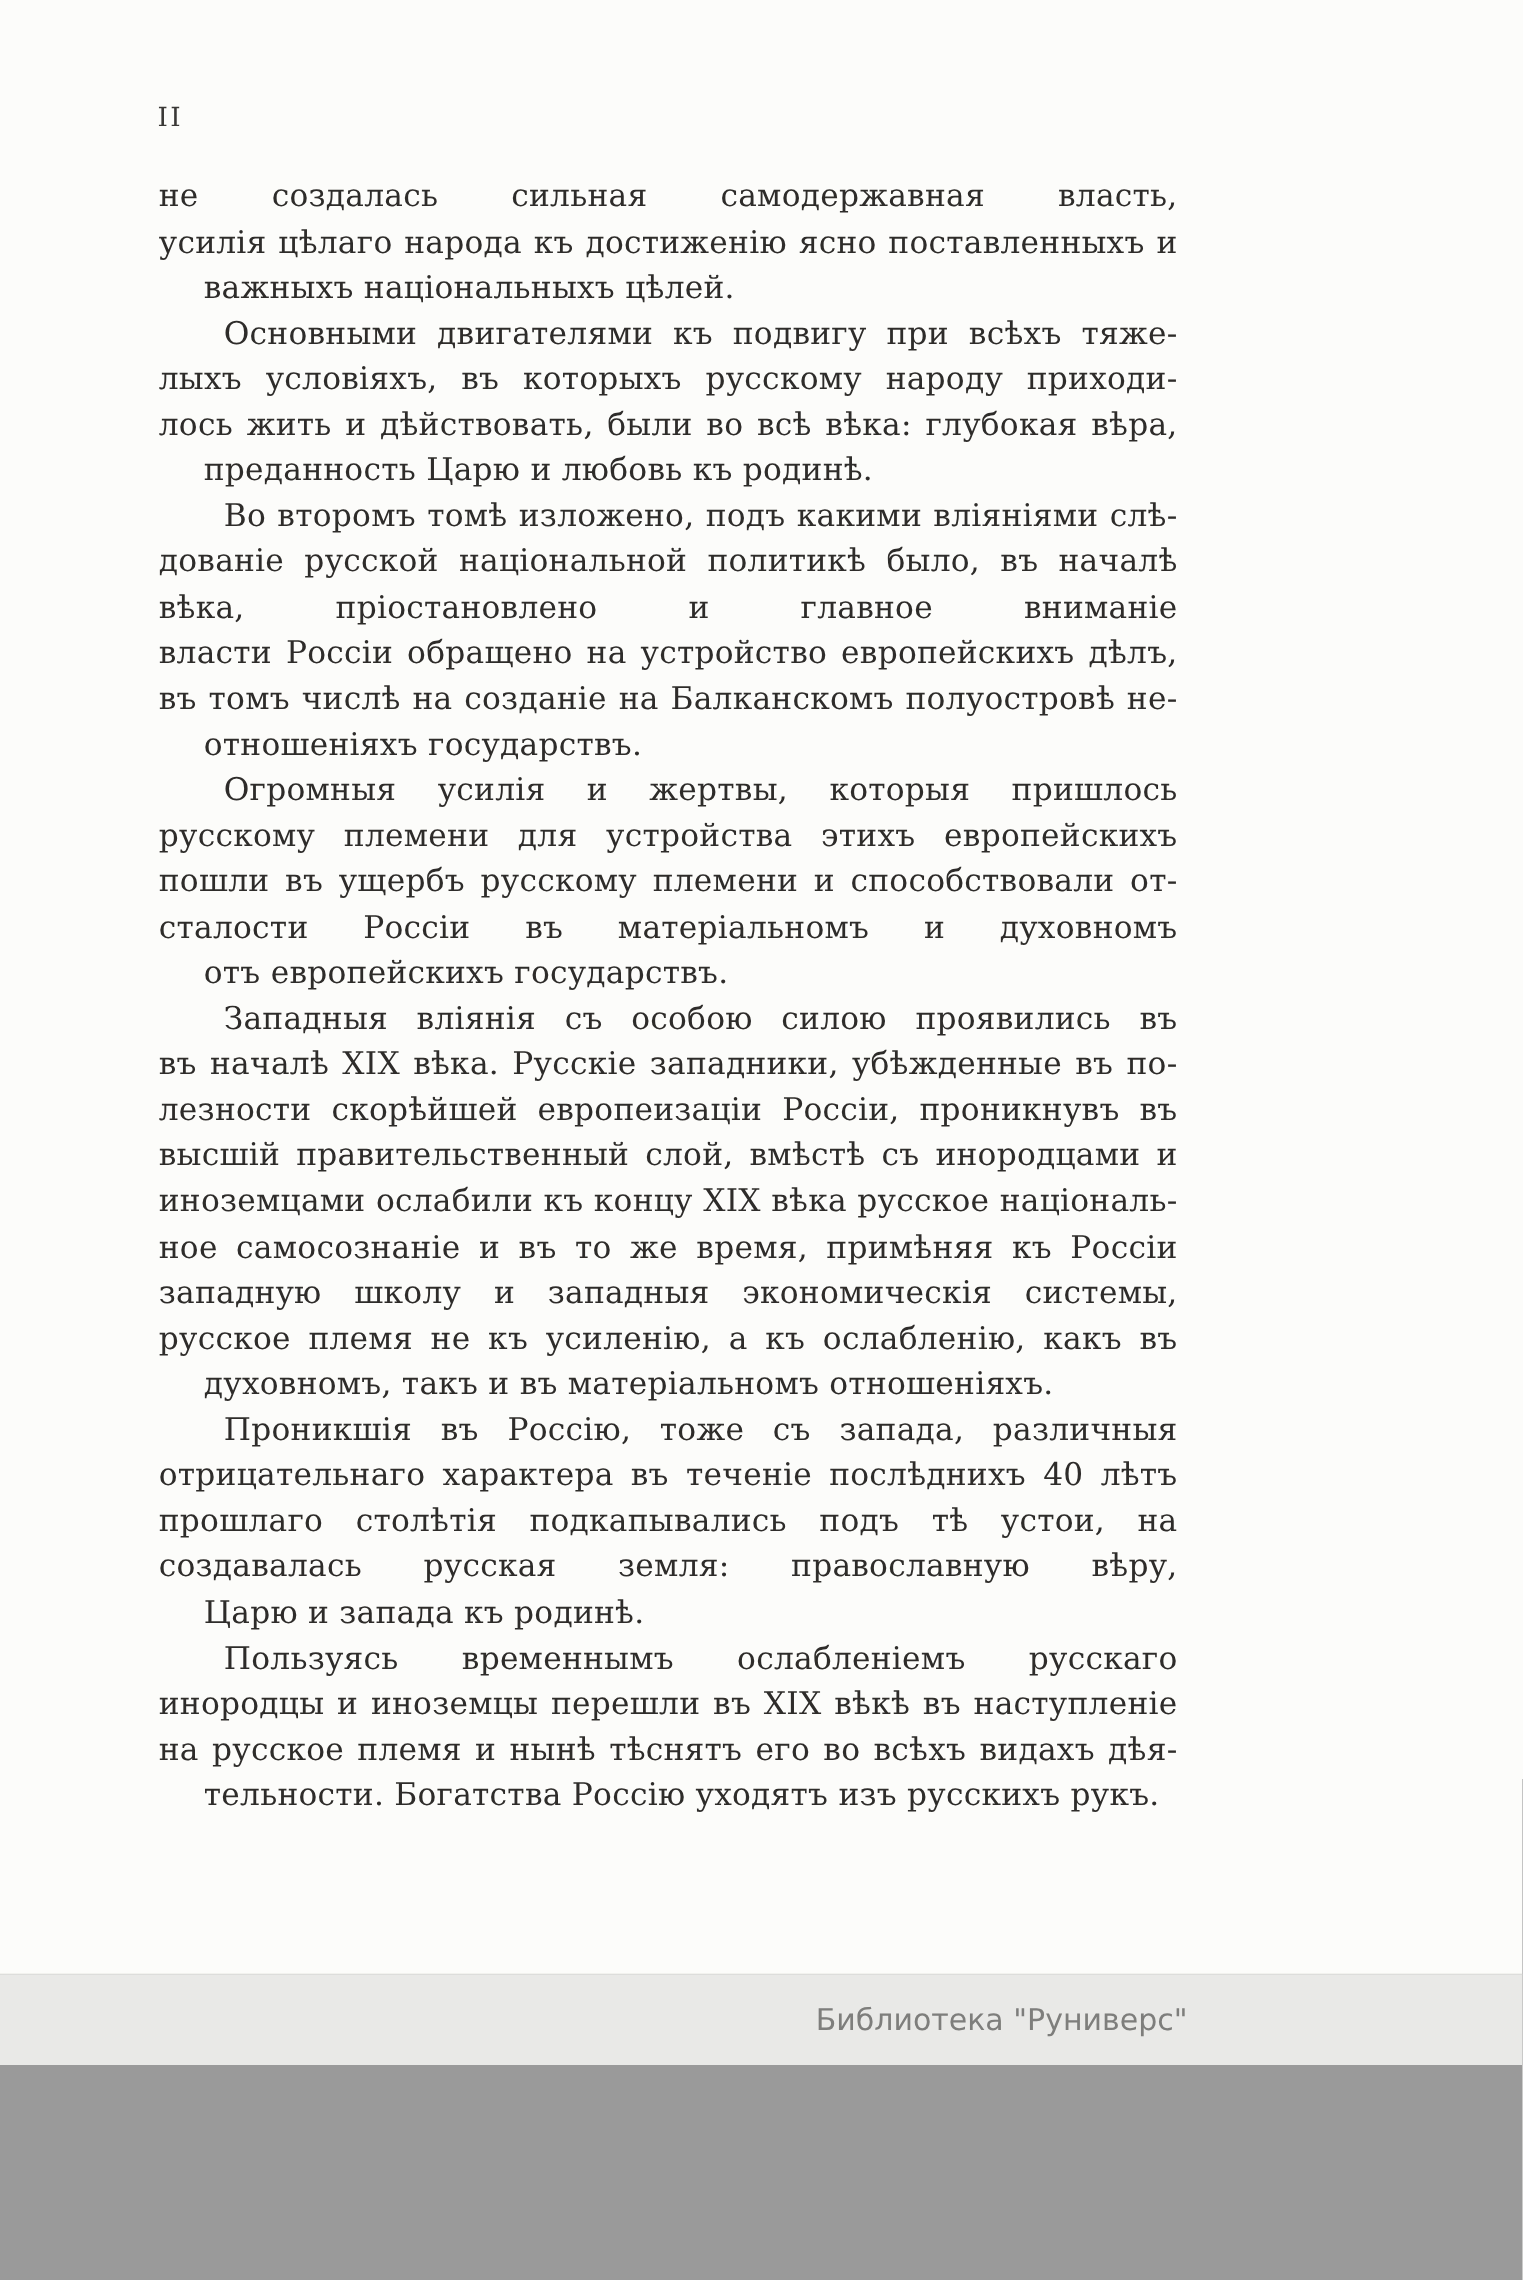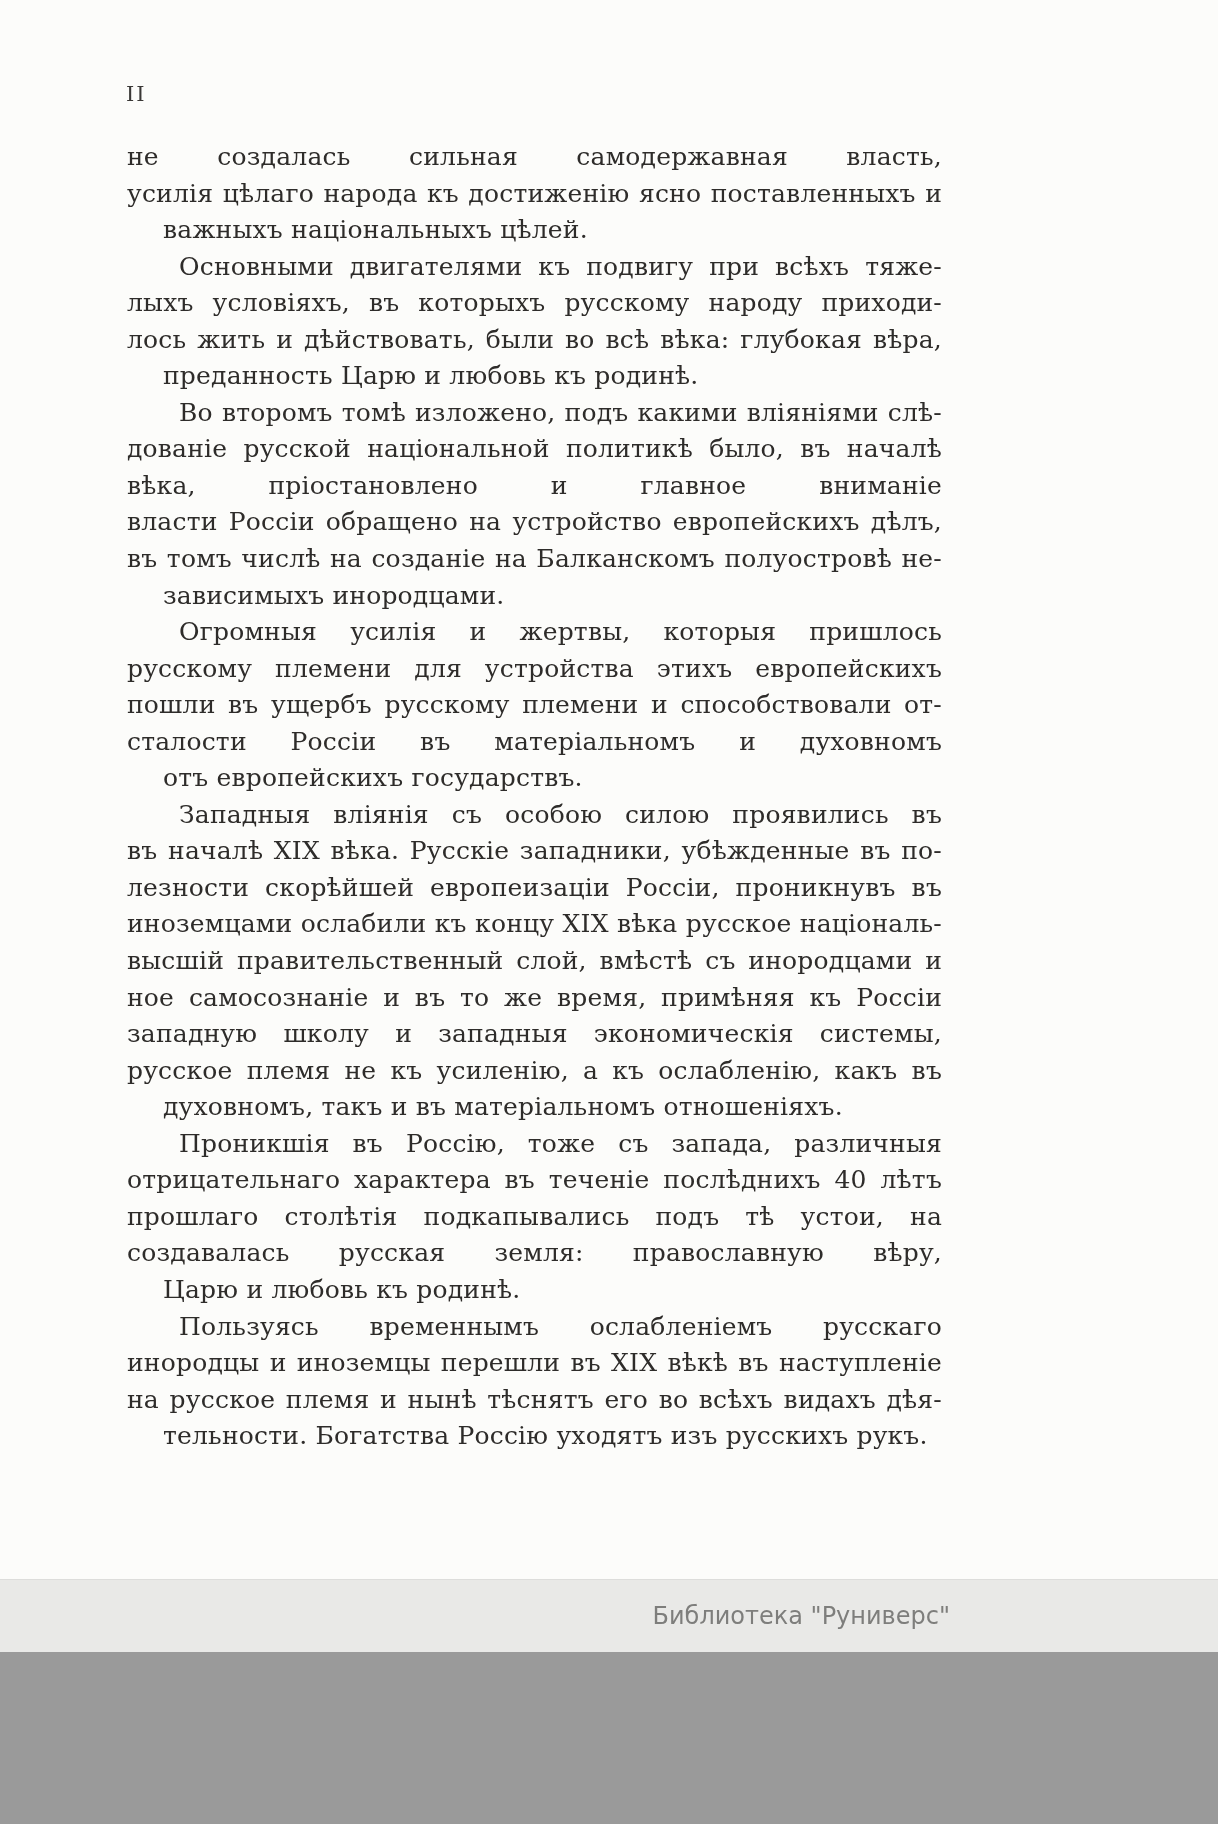--- a/index.html
+++ b/index.html
@@ -85,46 +85,46 @@
         <div class="line">лыхъ условіяхъ, въ которыхъ русскому народу приходи-</div>
         <div class="line">лось жить и дѣйствовать, были во всѣ вѣка: глубокая вѣра,</div>
         <div class="line last">преданность Царю и любовь къ родинѣ.</div>
       </div>
       <div class="para indent">
         <div class="line">Во второмъ томѣ изложено, подъ какими вліяніями слѣ-</div>
         <div class="line">дованіе русской національной политикѣ было, въ началѣ XIX</div>
         <div class="line">вѣка, пріостановлено и главное вниманіе правительственной</div>
         <div class="line">власти Россіи обращено на устройство европейскихъ дѣлъ,</div>
         <div class="line">въ томъ числѣ на созданіе на Балканскомъ полуостровѣ не-</div>
-        <div class="line last">зависимыхъ инородцами.</div>
+        <div class="line last">отношеніяхъ государствъ.</div>
       </div>
       <div class="para indent">
         <div class="line">Огромныя усилія и жертвы, которыя пришлось принести</div>
         <div class="line">русскому племени для устройства этихъ европейскихъ дѣлъ,</div>
         <div class="line">пошли въ ущербъ русскому племени и способствовали от-</div>
         <div class="line">сталости Россіи въ матеріальномъ и духовномъ отношеніяхъ</div>
         <div class="line last">отъ европейскихъ государствъ.</div>
       </div>
       <div class="para indent">
         <div class="line">Западныя вліянія съ особою силою проявились въ Россіи</div>
         <div class="line">въ началѣ XIX вѣка. Русскіе западники, убѣжденные въ по-</div>
         <div class="line">лезности скорѣйшей европеизаціи Россіи, проникнувъ въ</div>
+        <div class="line">высшій правительственный слой, вмѣстѣ съ инородцами и</div>
         <div class="line">иноземцами ослабили къ концу XIX вѣка русское національ-</div>
-        <div class="line">высшій правительственный слой, вмѣстѣ съ инородцами и</div>
         <div class="line">ное самосознаніе и въ то же время, примѣняя къ Россіи</div>
         <div class="line">западную школу и западныя экономическія системы, привели</div>
         <div class="line">русское племя не къ усиленію, а къ ослабленію, какъ въ</div>
         <div class="line last">духовномъ, такъ и въ матеріальномъ отношеніяхъ.</div>
       </div>
       <div class="para indent">
         <div class="line">Проникшія въ Россію, тоже съ запада, различныя ученія</div>
         <div class="line">отрицательнаго характера въ теченіе послѣднихъ 40 лѣтъ</div>
         <div class="line">прошлаго столѣтія подкапывались подъ тѣ устои, на которыхъ</div>
         <div class="line">создавалась русская земля: православную вѣру, преданность</div>
-        <div class="line last">Царю и любовь къ родинѣ.</div>
+        <div class="line last">Царю и запада къ родинѣ.</div>
       </div>
       <div class="para indent">
         <div class="line">Пользуясь временнымъ ослабленіемъ русскаго племени,</div>
         <div class="line">инородцы и иноземцы перешли въ XIX вѣкѣ въ наступленіе</div>
         <div class="line">на русское племя и нынѣ тѣснятъ его во всѣхъ видахъ дѣя-</div>
         <div class="line last">тельности. Богатства Россію уходятъ изъ русскихъ рукъ.</div>
       </div>
     </div>
 
   <div class="footer-band">

